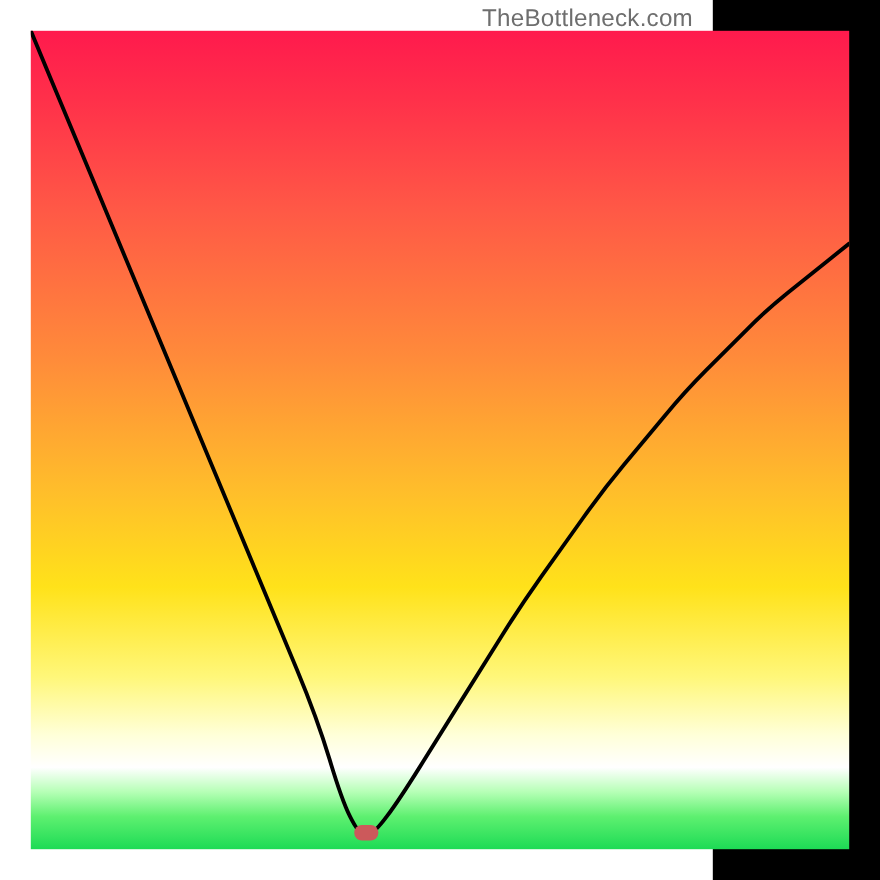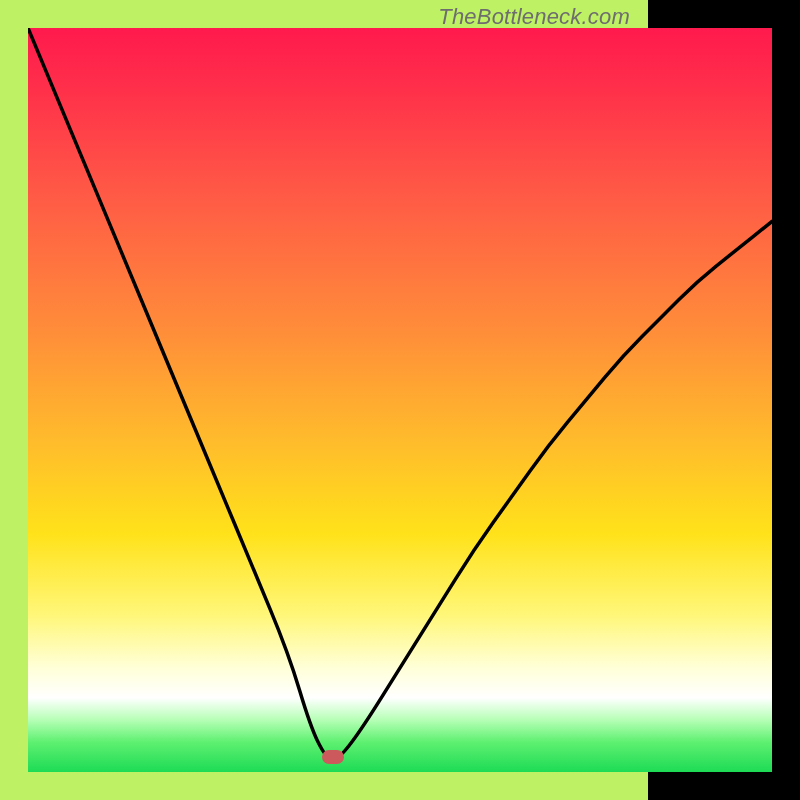--- a/index.html
+++ b/index.html
@@ -8,22 +8,21 @@
     width: 800px;
     height: 800px;
     background: #000000;
     font-family: Arial, Helvetica, sans-serif;
     overflow: hidden;
   }
   .frame {
     position: relative;
     width: 648px;
     height: 800px;
-    background: #bef264;
-    font-style: italic;
+    background: #ffffff;
   }
   .watermark {
     position: absolute;
     top: 4px;
     right: 18px;
     color: #6e6e6e;
     font-size: 22px;
     font-weight: 500;
     letter-spacing: 0.2px;
     z-index: 10;

